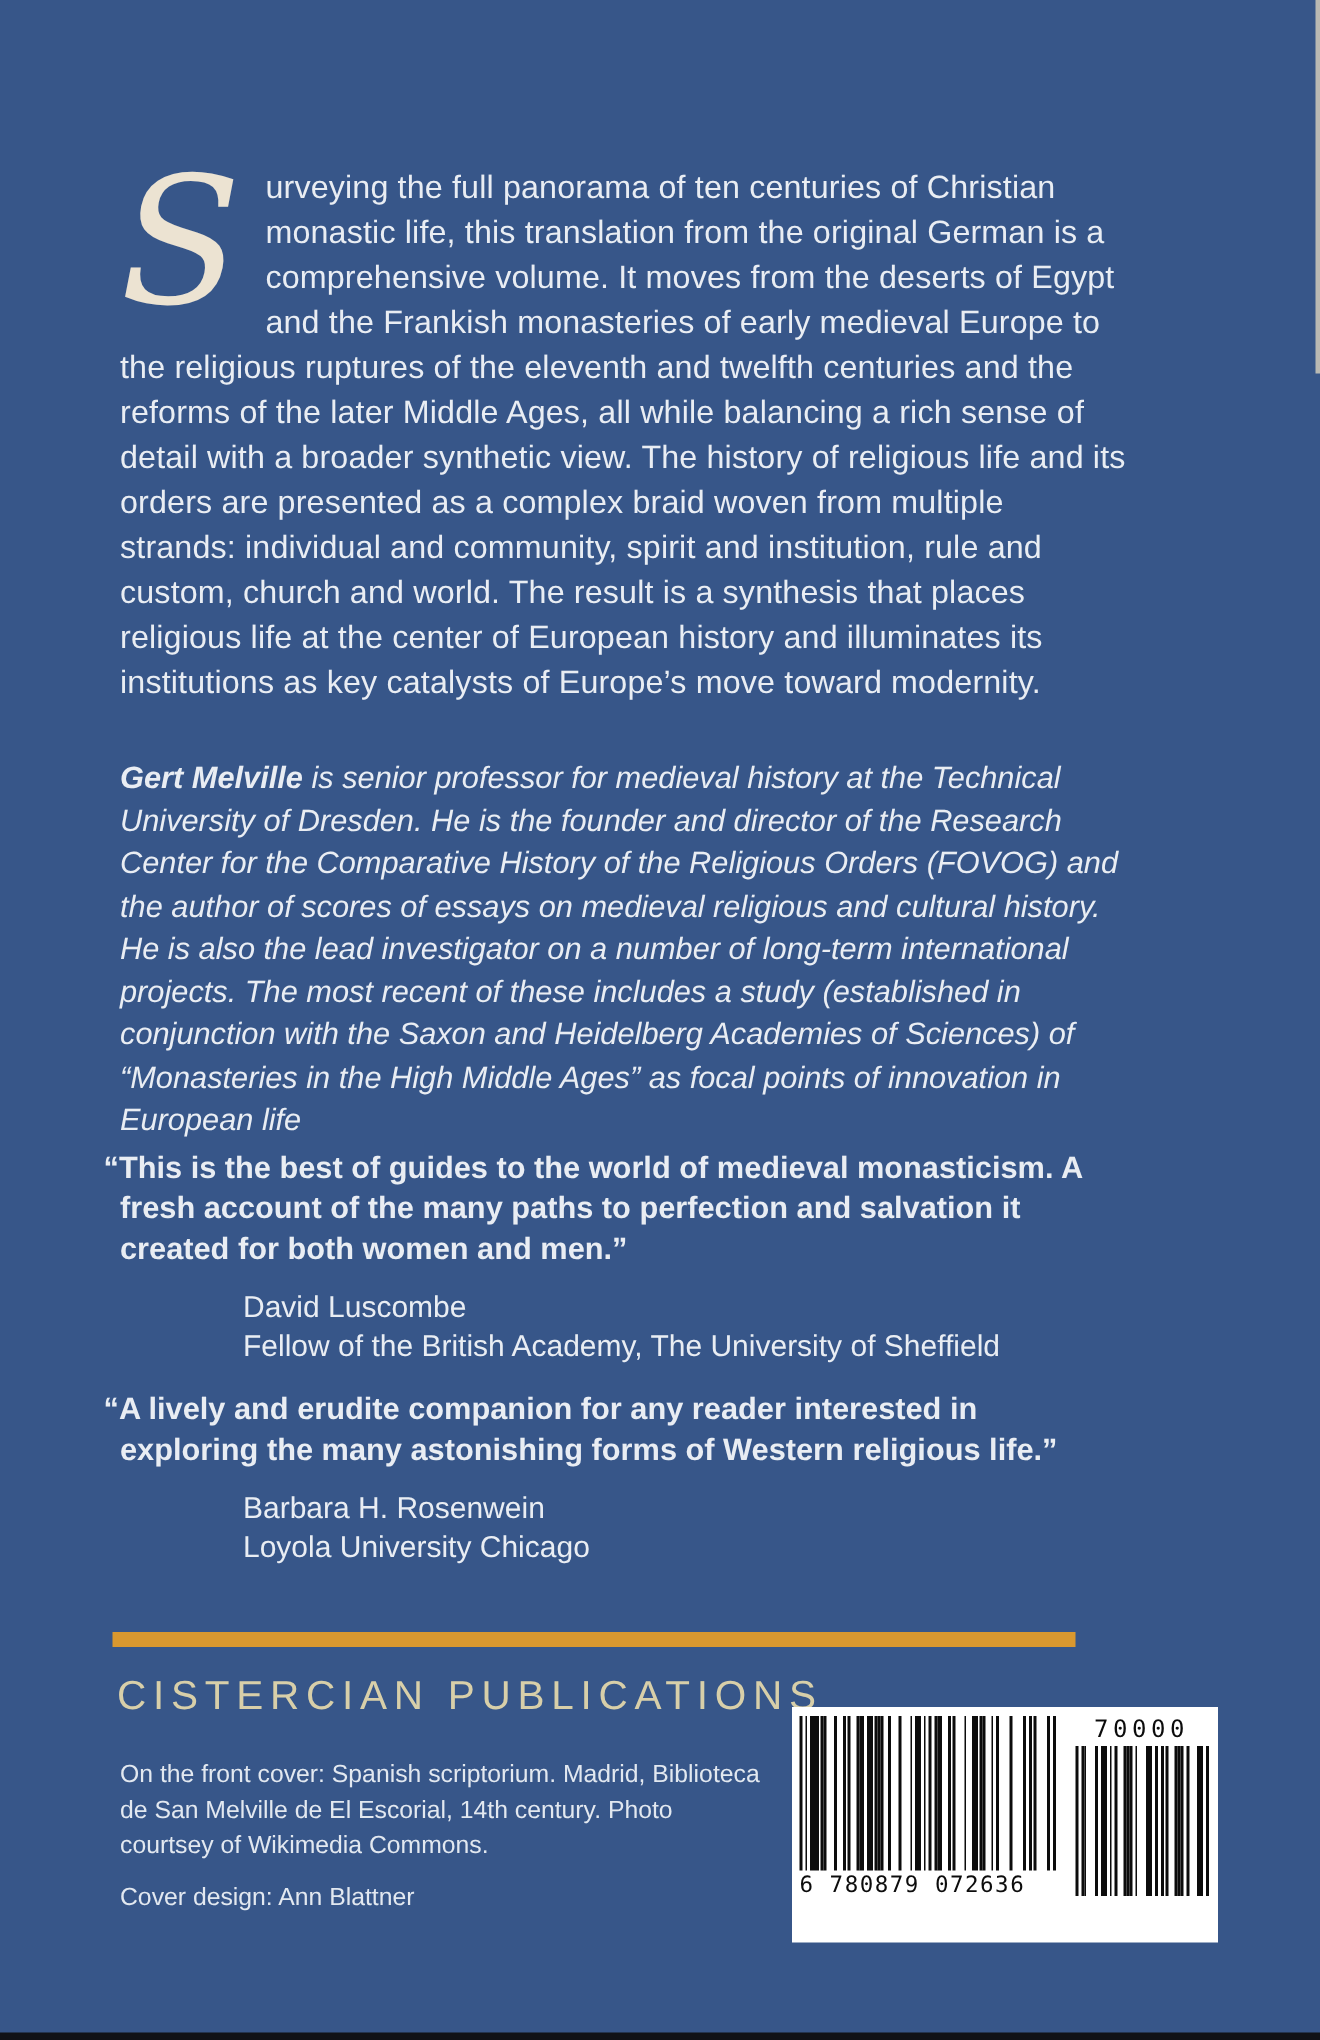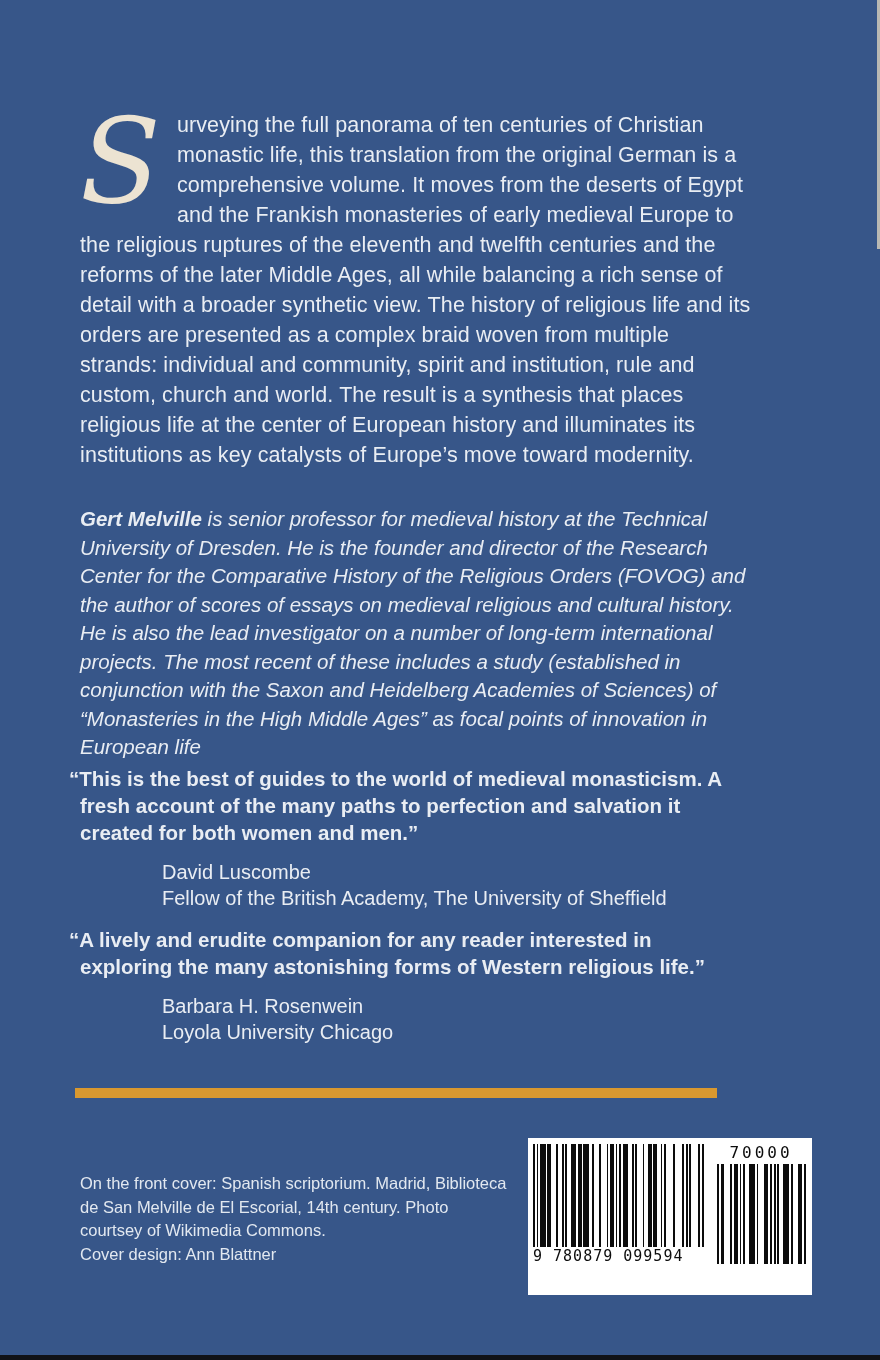--- a/index.html
+++ b/index.html
@@ -44,21 +44,21 @@
   
   .rule{position:absolute;left:75px;top:1088px;width:642px;height:10px;background:#d9982f;}
   .publisher{
     position:absolute;left:78px;top:1115px;
     font-size:27px;letter-spacing:4.5px;color:#d8cfa9;font-weight:400;}
 
   
   .credits{position:absolute;left:80px;top:1172px;width:428px;
     font-size:16.5px;line-height:23.5px;color:#e2e8f0;}
   .credits p{margin:0;}
-  .credits .design{}
+  .credits .design{margin-top:11px;}
 
   
   .barcode-box{
     position:absolute;left:528px;top:1138px;width:284px;height:157px;
     background:#ffffff;color:#0c0c0c;
     box-sizing:border-box;padding:3px 5px 4px 5px;
     font-family:"DejaVu Sans Mono", monospace;
   }
   .isbn{font-size:16.5px;letter-spacing:1px;text-align:center;white-space:nowrap;
     border-bottom:2px solid #0c0c0c;padding-bottom:1px;}
@@ -96,20 +96,21 @@
   </section>
 
   <section class="quote quote-2">
     <p class="quote-text">“A lively and erudite companion for any reader interested in exploring the many astonishing forms of Western religious life.”</p>
     <p class="attr-name">Barbara H. Rosenwein</p>
     <p class="attr-title">Loyola University Chicago</p>
   </section>
 
   <div class="rule"></div>
 
+  <div class="publisher">CISTERCIAN PUBLICATIONS</div>
 
   <div class="credits">
     <p class="front-cover">On the front cover: Spanish scriptorium. Madrid, Biblioteca de San Melville de El Escorial, 14th century.  Photo courtsey of Wikimedia Commons.</p>
     <p class="design">Cover design: Ann Blattner</p>
   </div>
 
   <div class="barcode-box">
     <div class="bars-row">
       <div class="main-code">
         <div class="bars" id="ean13">
@@ -202,21 +203,21 @@
             <i class="s" style="width: 1.8px;"></i>
             <i class="b" style="width: 1.8px;"></i>
             <i class="s" style="width: 1.8px;"></i>
             <i class="s" style="width: 1.8px;"></i>
             <i class="s" style="width: 1.8px;"></i>
             <i class="s" style="width: 1.8px;"></i>
             <i class="b" style="width: 1.8px;"></i>
             <i class="s" style="width: 1.8px;"></i>
             <i class="b" style="width: 1.8px;"></i>
           </div>
-        <div class="digits">9 780879 099594</div>
+        <div class="digits">6 780879 072636</div>
       </div>
       <div class="supp-code">
         <div class="price">70000</div>
         <div class="bars" id="ean5">
             <i class="s" style="width: 1.9px;"></i>
             <i class="b" style="width: 1.9px;"></i>
             <i class="s" style="width: 1.9px;"></i>
             <i class="b" style="width: 1.9px;"></i>
             <i class="b" style="width: 1.9px;"></i>
             <i class="s" style="width: 1.9px;"></i>

